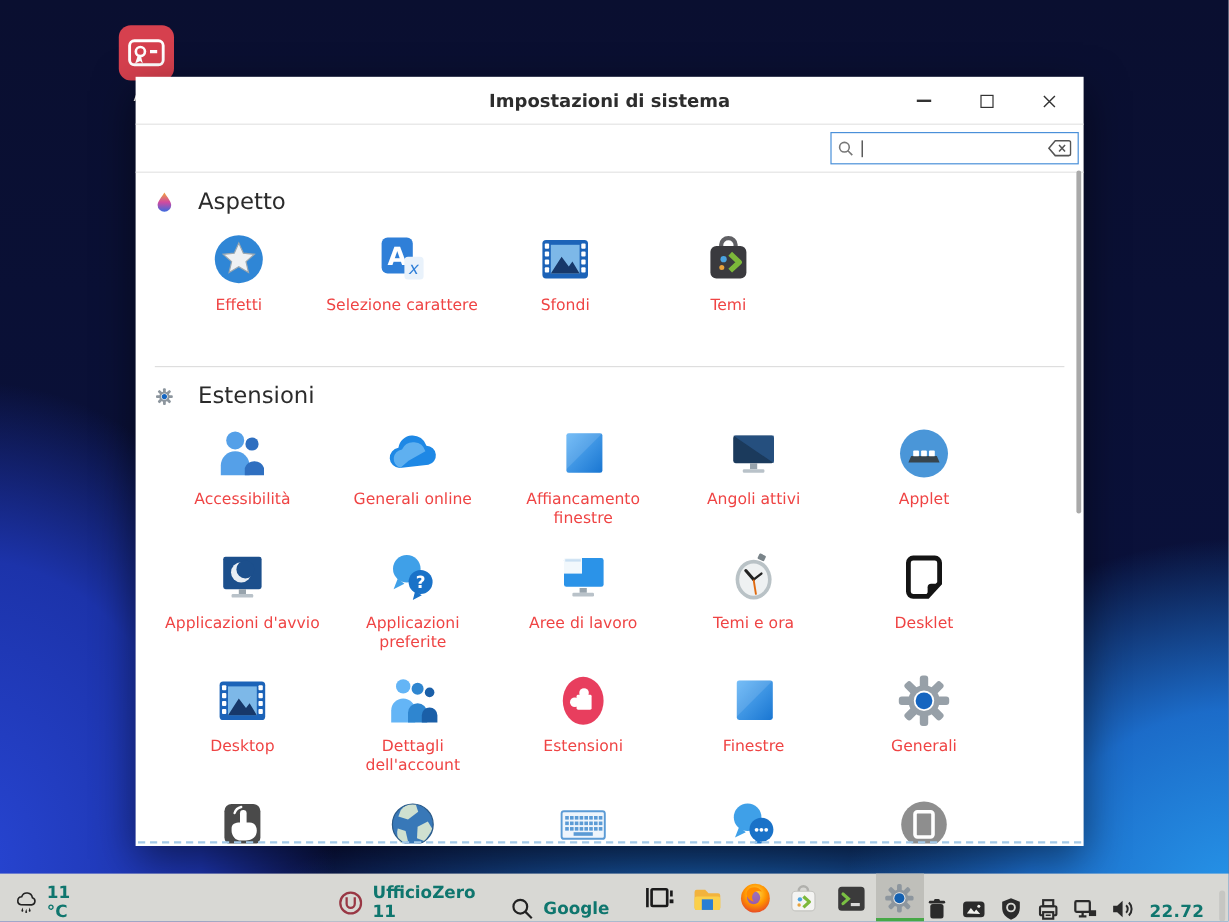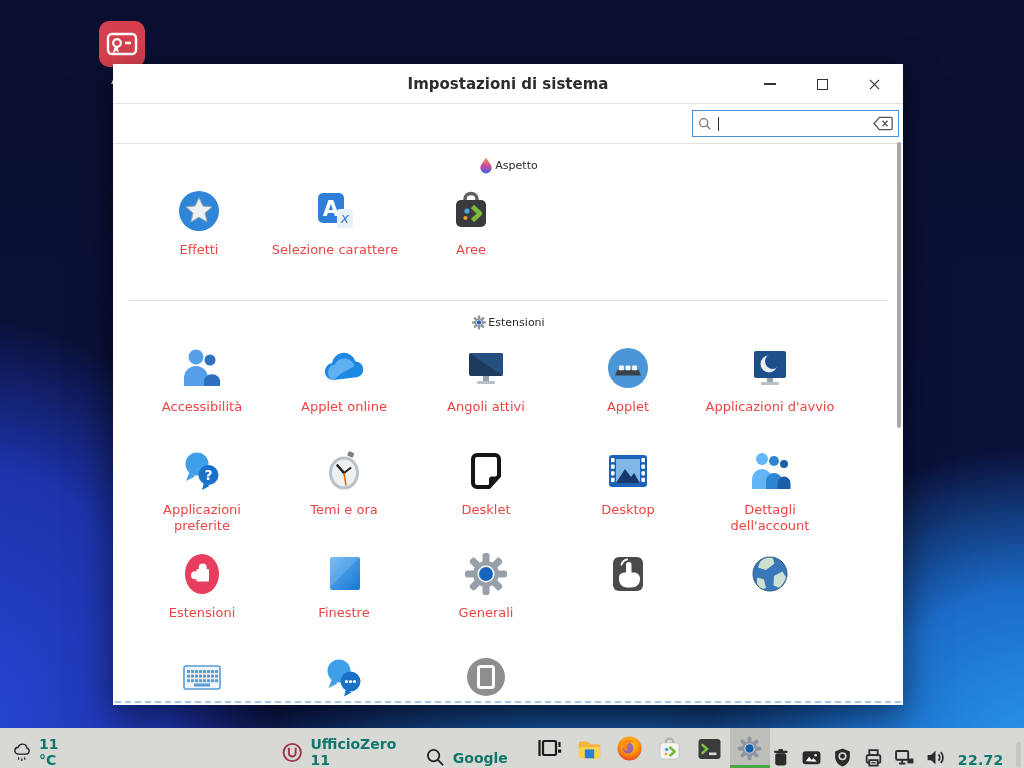--- a/index.html
+++ b/index.html
@@ -35,21 +35,21 @@
 
   .searchrow{ height:40px; border-bottom:1px solid #e4e4e4; display:flex; justify-content:flex-end; align-items:center; }
   .searchbox{ width:207px; height:27px; margin-right:4px; border:1px solid #4a90d9; background:#fff;
     display:flex; align-items:center; padding:0 5px; }
   .searchbox .mag{ width:14px; height:14px; flex:none; }
   .caret{ width:1px; height:14px; background:#333; margin-left:6px; }
   .search-text{ flex:1; font-size:13px; color:#333; }
   .clear-ic{ width:20px; height:15px; flex:none; }
 
   .content{ position:relative; height:559px; overflow:hidden; padding:0 16px; }
-  .section-header{ display:flex; align-items:center; gap:1px; margin-top:13px; font-size:11px; color:#2b2b2b;justify-content:center; }
+  .section-header{ display:flex; align-items:center; gap:20px; margin-top:13px; font-size:19px; color:#2b2b2b; }
   .hdr-icon{ width:16px; height:17px; display:inline-flex; }
   .hdr-icon svg{ width:100%; height:100%; }
   .tiles{ display:flex; flex-wrap:wrap; margin-top:13px; padding-left:2px; }
   .tile{ width:142px; min-height:94px; margin-bottom:9px; display:flex; flex-direction:column; align-items:center; text-align:center; cursor:default; }
   .tiles.aspetto .tile{ width:136px; }
   .tile-icon{ width:48px; height:48px; flex:none; }
   .tile-icon svg{ width:100%; height:100%; }
   .tile-label{ margin-top:7px; font-size:13px; color:#ef4444; line-height:1.2; max-width:130px; }
   .sep{ border-top:1px solid #dedede; margin:10px 0 1px; }
   .scroll-thumb{ position:absolute; right:2px; top:78px; width:4px; height:286px; background:#a9a9a9; border-radius:2px; }
@@ -153,27 +153,43 @@
         <span class="tile-icon"><svg viewBox="0 0 48 48" xmlns="http://www.w3.org/2000/svg">
                   <rect x="7" y="6" width="26" height="30" rx="5" fill="#2f7fd8"></rect>
                   <text x="20" y="29" font-size="21" font-weight="bold" fill="#fff" text-anchor="middle" font-family="DejaVu Sans">A</text>
                   <rect x="26" y="22" width="16" height="19" rx="3" fill="#e9f2fb"></rect>
                   <text x="34" y="36" font-size="14" font-style="italic" fill="#2f7fd8" text-anchor="middle" font-family="DejaVu Sans">x</text>
                 </svg></span>
         <span class="tile-label">Selezione carattere</span>
       </div>
       <div class="tile">
         <span class="tile-icon"><svg viewBox="0 0 48 48" xmlns="http://www.w3.org/2000/svg">
+                  <rect x="5" y="8" width="38" height="32" rx="3" fill="#1c63b8"></rect>
+                  <rect x="12" y="12" width="24" height="24" fill="#7db8e8"></rect>
+                  <path d="M12 36 l9-14 6 8 3-4 6 10 z" fill="#17386a"></path>
+                  <rect x="7" y="11" width="3.6" height="4.2" rx="0.8" fill="#fff"></rect>
+                  <rect x="37.4" y="11" width="3.6" height="4.2" rx="0.8" fill="#fff"></rect>
+                  <rect x="7" y="17.6" width="3.6" height="4.2" rx="0.8" fill="#fff"></rect>
+                  <rect x="37.4" y="17.6" width="3.6" height="4.2" rx="0.8" fill="#fff"></rect>
+                  <rect x="7" y="24.2" width="3.6" height="4.2" rx="0.8" fill="#fff"></rect>
+                  <rect x="37.4" y="24.2" width="3.6" height="4.2" rx="0.8" fill="#fff"></rect>
+                  <rect x="7" y="30.799999999999997" width="3.6" height="4.2" rx="0.8" fill="#fff"></rect>
+                  <rect x="37.4" y="30.799999999999997" width="3.6" height="4.2" rx="0.8" fill="#fff"></rect>
+                </svg></span>
+        <span class="tile-label">Sfondi</span>
+      </div>
+      <div class="tile">
+        <span class="tile-icon"><svg viewBox="0 0 48 48" xmlns="http://www.w3.org/2000/svg">
                   <path d="M18 15 v-3 a6 5.5 0 0 1 12 0 v3" fill="none" stroke="#606064" stroke-width="3.5"></path>
                   <rect x="9" y="13" width="30" height="27" rx="5" fill="#3a3a3e"></rect>
                   <circle cx="20" cy="24" r="2.6" fill="#4aa3e0"></circle>
                   <circle cx="18.5" cy="31" r="2.1" fill="#e8a23a"></circle>
                   <path d="M25.5 19.5 l7.5 7 -7.5 7" fill="none" stroke="#7cb83a" stroke-width="4.5" stroke-linejoin="round"></path>
                 </svg></span>
-        <span class="tile-label">Aree</span>
+        <span class="tile-label">Temi</span>
       </div>
     </div>
   </div>
         <div class="sep"></div>
   <div class="section">
     <div class="section-header">
       <span class="hdr-icon">
               <svg viewBox="0 0 48 48" xmlns="http://www.w3.org/2000/svg">
                 <g fill="#8d969e">
                   <rect x="20.5" y="3" width="7" height="12" rx="2.5" transform="rotate(0 24 24)"></rect>
@@ -205,21 +221,34 @@
                     <path d="M26 42 v-6 a8.5 8.5 0 0 1 16 0 v6 z"></path>
                   </g>
                 </svg></span>
         <span class="tile-label">Accessibilità</span>
       </div>
       <div class="tile">
         <span class="tile-icon"><svg viewBox="0 0 48 48" xmlns="http://www.w3.org/2000/svg">
                   <path d="M13 36 a8.5 8.5 0 0 1 -1-16.9 a12 12 0 0 1 23.4-1.6 a8 8 0 0 1 1.6 15.8 z" fill="#1e88e5"></path>
                   <path d="M13.5 36 a8 8 0 0 1 1.5-15.5 a10.5 10.5 0 0 1 19.5 1.5 l-14 8 z" fill="#5fb0f0"></path>
                 </svg></span>
-        <span class="tile-label">Applet online</span>
+        <span class="tile-label">Generali online</span>
+      </div>
+      <div class="tile">
+        <span class="tile-icon"><svg viewBox="0 0 48 48" xmlns="http://www.w3.org/2000/svg">
+                  <defs>
+                    <linearGradient id="bsq" x1="0" y1="0" x2="1" y2="1">
+                      <stop offset="0" stop-color="#64b5f6"></stop>
+                      <stop offset="1" stop-color="#1976d2"></stop>
+                    </linearGradient>
+                  </defs>
+                  <rect x="10" y="7" width="30" height="33" rx="2" fill="url(#bsq)"></rect>
+                  <path d="M10 7 L40 7 L10 37 Z" fill="#ffffff" opacity="0.12"></path>
+                </svg></span>
+        <span class="tile-label">Affiancamento finestre</span>
       </div>
       <div class="tile">
         <span class="tile-icon"><svg viewBox="0 0 48 48" xmlns="http://www.w3.org/2000/svg">
                   <rect x="7" y="9" width="34" height="23" rx="2" fill="#1b3a5c"></rect>
                   <path d="M7 9 h34 v23 z" fill="#2e609a" opacity="0.55"></path>
                   <rect x="21" y="32" width="6" height="5" fill="#98a4ad"></rect>
                   <rect x="15" y="37" width="18" height="3" rx="1" fill="#b9c2c9"></rect>
                 </svg></span>
         <span class="tile-label">Angoli attivi</span>
       </div>
@@ -245,20 +274,30 @@
       </div>
       <div class="tile">
         <span class="tile-icon"><svg viewBox="0 0 48 48" xmlns="http://www.w3.org/2000/svg">
                   <circle cx="19" cy="17" r="11.5" fill="#3fa0e8"></circle>
                   <path d="M11.5 25 l-3.5 9 9-4.5 z" fill="#3fa0e8"></path>
                   <circle cx="30.5" cy="28" r="10" fill="#1a72c8"></circle>
                   <path d="M26 35.5 l-2 7.5 7.5-4 z" fill="#1a72c8"></path>
                   <text x="30.5" y="33" font-size="14" font-weight="bold" fill="#fff" text-anchor="middle" font-family="DejaVu Sans">?</text>
                 </svg></span>
         <span class="tile-label">Applicazioni preferite</span>
+      </div>
+      <div class="tile">
+        <span class="tile-icon"><svg viewBox="0 0 48 48" xmlns="http://www.w3.org/2000/svg">
+                  <rect x="8" y="8" width="33" height="24" rx="2" fill="#2b93e8"></rect>
+                  <rect x="8" y="8" width="15" height="13" fill="#fdfdfd" opacity="0.95"></rect>
+                  <rect x="9" y="9" width="13" height="2" fill="#c9dff2"></rect>
+                  <rect x="21" y="33" width="6" height="4" fill="#98a4ad"></rect>
+                  <rect x="15" y="37" width="18" height="3" rx="1" fill="#b9c2c9"></rect>
+                </svg></span>
+        <span class="tile-label">Aree di lavoro</span>
       </div>
       <div class="tile">
         <span class="tile-icon"><svg viewBox="0 0 48 48" xmlns="http://www.w3.org/2000/svg">
                   <rect x="28" y="5" width="6" height="5" rx="1" fill="#7a848a" transform="rotate(25 31 7)"></rect>
                   <ellipse cx="24" cy="26" rx="15" ry="16.5" fill="#b9c2c6"></ellipse>
                   <ellipse cx="24" cy="26" rx="12" ry="13.5" fill="#eef1f2"></ellipse>
                   <line x1="24" y1="26" x2="17.5" y2="18.5" stroke="#222" stroke-width="2.6" stroke-linecap="round"></line>
                   <line x1="24" y1="26" x2="30.5" y2="21" stroke="#222" stroke-width="2" stroke-linecap="round"></line>
                   <line x1="24" y1="26" x2="26" y2="38.5" stroke="#e06a10" stroke-width="1.6"></line>
                 </svg></span>

